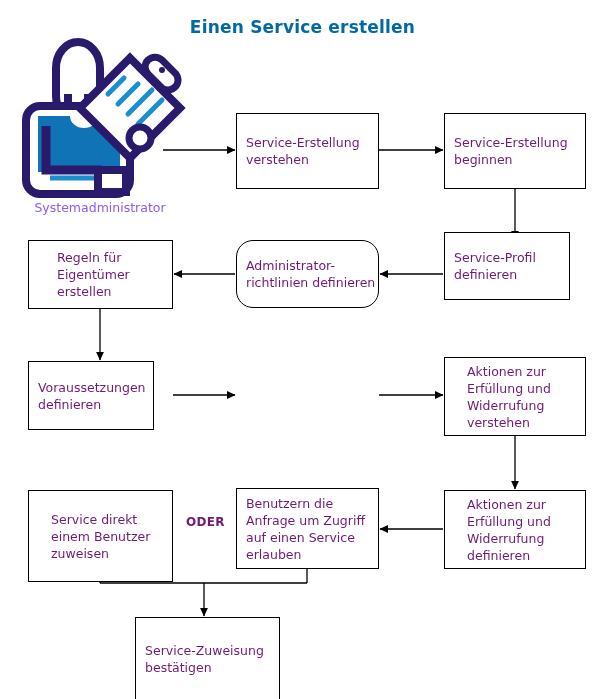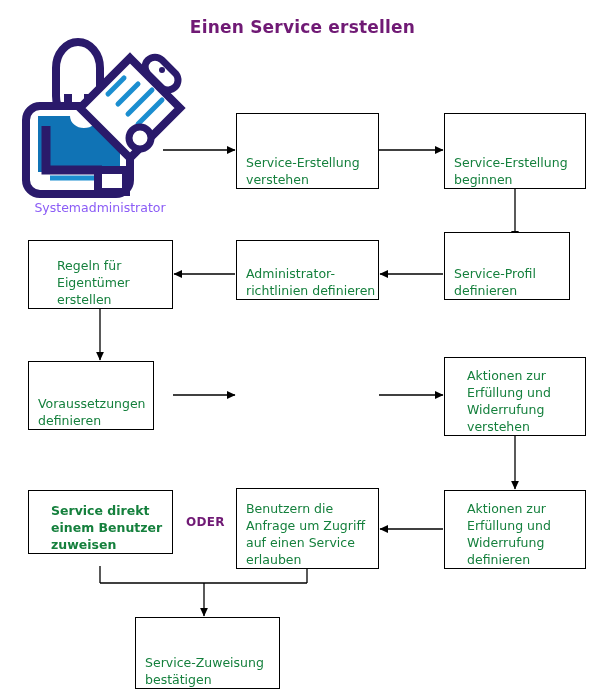--- a/index.html
+++ b/index.html
@@ -11,32 +11,32 @@
     overflow:hidden;
   }
   #canvas{position:absolute;left:0;top:0;width:605px;height:699px;}
 
   .title{
     position:absolute;
     left:0;top:17px;width:605px;
     text-align:center;
     font-size:17px;
     font-weight:bold;
-    color:#701a75;
+    color:#0369a1;
     letter-spacing:0.2px;
   }
 
   .node{
     position:absolute;
     box-sizing:border-box;
     border:1px solid #000000;
     background:#ffffff;
     display:flex;
-    align-items:flex-end;
-    color:#15803d;
+    align-items:center;
+    color:#701a75;
     font-size:12.5px;
     line-height:17px;
   }
   .node .txt{
     display:block;
     white-space:pre-line;
     text-align:left;
   }
   .node.pad-left .txt{padding-left:9px;}
   .node.pad-mid .txt{padding-left:28px;}
@@ -146,21 +146,21 @@
   <div class="node pad-left" style="left:444px;top:113px;width:142px;height:76px;">
     <span class="txt">Service-Erstellung
 beginnen</span>
   </div>
 
   <div class="node pad-left" style="left:444px;top:232px;width:126px;height:68px;">
     <span class="txt">Service-Profil
 definieren</span>
   </div>
 
-  <div class="node pad-left" style="left:236px;top:240px;width:143px;height:60px;">
+  <div class="node pad-left" style="left:236px;top:240px;width:143px;height:68px;border-radius:17px;">
     <span class="txt">Administrator-
 richtlinien definieren</span>
   </div>
 
   <div class="node pad-mid" style="left:28px;top:240px;width:145px;height:69px;">
     <span class="txt">Regeln für
 Eigentümer
 erstellen</span>
   </div>
 
@@ -184,26 +184,26 @@
 definieren</span>
   </div>
 
   <div class="node pad-left" style="left:236px;top:488px;width:143px;height:81px;">
     <span class="txt">Benutzern die
 Anfrage um Zugriff
 auf einen Service
 erlauben</span>
   </div>
 
-  <div class="node pad-mid2" style="left:28px;top:490px;width:145px;height:64px;font-weight:bold;">
+  <div class="node pad-mid2" style="left:28px;top:490px;width:145px;height:92px;">
     <span class="txt">Service direkt
 einem Benutzer
 zuweisen</span>
   </div>
 
-  <div class="node pad-left" style="left:135px;top:617px;width:145px;height:72px;">
+  <div class="node pad-left" style="left:135px;top:617px;width:145px;height:83px;">
     <span class="txt">Service-Zuweisung
 bestätigen</span>
   </div>
 
   <div class="oder" style="left:186px;top:515px;">ODER</div>
 
 </div>
 
 </body></html>

